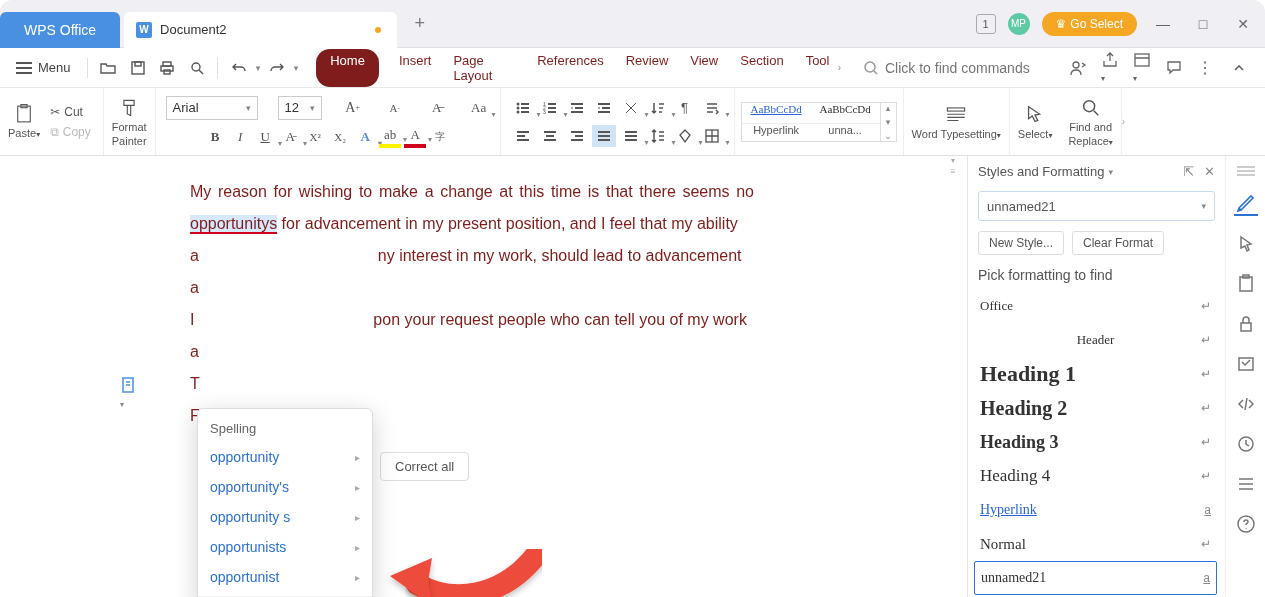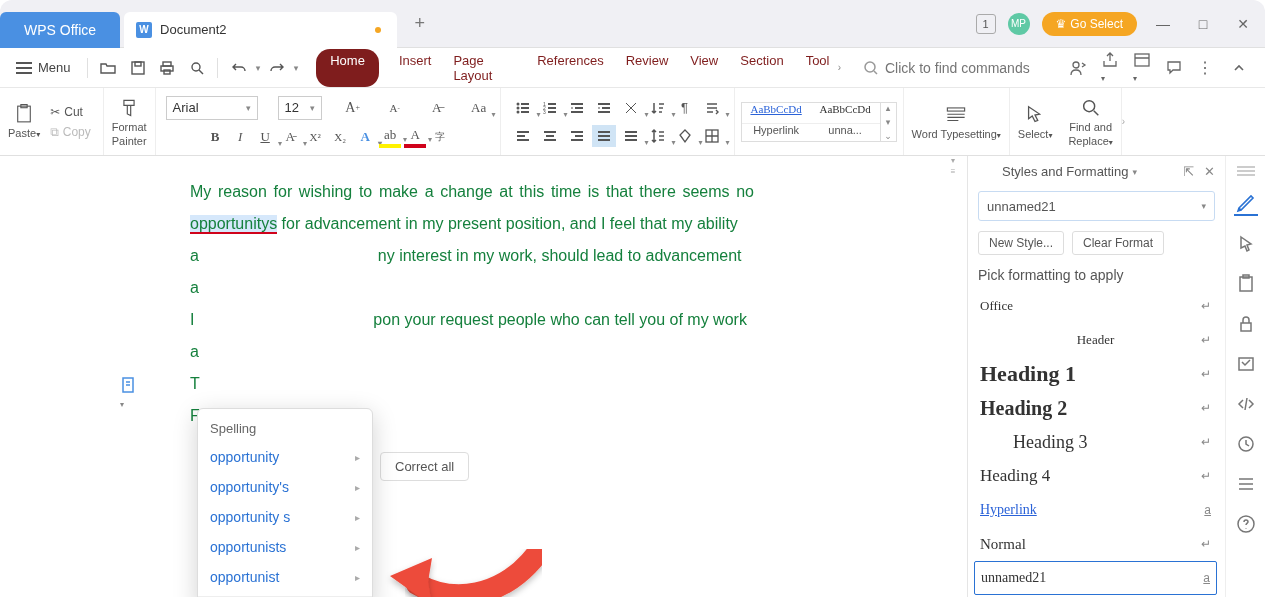--- a/index.html
+++ b/index.html
@@ -57,52 +57,52 @@
   .styles-box { border:1px solid #ddd; display:flex; flex-direction:column; width:140px; }
   .style-prev { display:flex; height:20px; }
   .style-prev span { flex:1; text-align:center; font-size:11px; font-family:"Times New Roman",serif; }
   .style-lbl { display:flex; height:18px; font-size:11px; color:#555; border-top:1px solid #eee; }
   .style-lbl span { flex:1; text-align:center; overflow:hidden; white-space:nowrap; padding:0 2px; }
   .style-arrows { display:flex;flex-direction:column;justify-content:space-between;border:1px solid #ddd;border-left:none;height:40px;width:16px;font-size:9px;color:#888;align-items:center; }
   
   
   .workspace { display:flex; height: calc(597px - 48px - 40px - 68px); position:relative; }
   .canvas-wrap { flex:1; background:#fff; position:relative; overflow:hidden; }
-  .page { position:absolute; left:72px; top:0; width:800px; background:#fff; padding: 20px 118px 40px 118px; font-family:Arial,sans-serif; font-size:16px; color:#15803d; line-height:2; text-align:justify; }
+  .page { position:absolute; left:72px; top:0; width:800px; background:#fff; padding: 20px 118px 40px 118px; font-family:Arial,sans-serif; font-size:16px; color:#7f1d1d; line-height:2; text-align:justify; }
   .page .misspell { border-bottom: 2px solid #d0021b; background:#d6e8fb; }
   .gutter-icon { position:absolute; left:120px; top:220px; color:#4a90e2; font-size:14px; }
   .mini-handles { position:absolute; left:948px; top:0; width:10px; height:20px; display:flex; flex-direction:column; align-items:center; gap:2px; color:#aaa; font-size:8px; }
   
   
   .ctx { position:absolute; left:197px; top:252px; width:176px; background:#fff; border:1px solid #ddd; border-radius:6px; box-shadow:0 6px 24px rgba(0,0,0,.18); padding:6px 0; z-index:10; }
   .ctx-hdr { padding:6px 12px; color:#666; font-size:13px; }
   .ctx-item { padding:7px 12px; display:flex; align-items:center; justify-content:space-between; color:#2a72d4; font-size:14px; cursor:pointer; }
   .ctx-item .sub { color:#aaa; font-size:10px; }
   .ctx-sep { height:1px; background:#eee; margin:4px 0; }
   .correct-all { position:absolute; left:380px; top:296px; border:1px solid #ddd; background:#fff; padding:6px 14px; border-radius:4px; color:#555; font-size:13px; z-index:5; }
   
   
   .arrow-ann { position:absolute; left:382px; top:388px; width:160px; height:78px; z-index:8; pointer-events:none; }
   
   
   .panel { width:258px; border-left:1px solid #e5e5e5; background:#fff; display:flex; flex-direction:column; }
   .panel-hdr { display:flex; align-items:center; justify-content:space-between; padding:8px 10px; color:#555; }
-  .panel-hdr .t { display:flex; align-items:center; gap:4px;margin-left:24px; }
+  .panel-hdr .t { display:flex; align-items:center; gap:4px; }
   .style-sel { margin:4px 10px; border:1px solid #c7dbf2; background:#fff; height:30px; display:flex; align-items:center; justify-content:space-between; padding:0 8px; color:#555; border-radius:3px; }
   .panel-btns { display:flex; gap:8px; padding:6px 10px; }
   .pbtn { border:1px solid #ddd; padding:4px 10px; border-radius:3px; font-size:12px; color:#555; background:#fff; }
   .pick-lbl { padding:6px 10px; color:#555; font-size:14px; }
   .style-list { flex:1; overflow:auto; padding:0 8px 0 6px; }
   .srow { display:flex; align-items:center; justify-content:space-between; height:34px; padding:0 6px; border-bottom:0; }
   .srow .nm { font-family:"Times New Roman",serif; }
   .srow .ret { color:#888; font-size:12px; }
   .srow.selected { border:1px solid #2a72d4; border-radius:2px; }
   .h1 { font-size:22px; font-weight:bold; }
   .h2 { font-size:20px; font-weight:bold; }
-  .h3 { font-size:18px; font-weight:normal;margin-left:33px; }
+  .h3 { font-size:18px; font-weight:bold; }
   .h4 { font-size:17px; font-weight:normal; }
   .hyper { color:#2a62d8; text-decoration:underline; font-size:14px; }
   .sidebar-rail { width:40px; border-left:1px solid #eee; display:flex; flex-direction:column; align-items:center; gap:16px; padding-top:10px; color:#777; }
   .rail-ico { width:24px; height:24px; display:flex; align-items:center; justify-content:center; }
   .rail-ico.active { color:#2a72d4; border-bottom:2px solid #2a72d4; }
 
   svg { display:block; }
 </style>
 </head>
 <body>
@@ -523,21 +523,21 @@
       </div>
     </div>
     <div class="style-sel">
         <span>unnamed21</span>
         <span style="font-size:9px;color:#888">▾</span>
       </div>
     <div class="panel-btns">
       <div class="pbtn">New Style...</div>
       <div class="pbtn">Clear Format</div>
     </div>
-    <div class="pick-lbl">Pick formatting to apply</div>
+    <div class="pick-lbl">Pick formatting to find</div>
     <div class="style-list">
       <div class="srow">
           <span class="nm" style="font-size:13px">Office</span>
           <span class="ret">↵</span>
         </div>
       <div class="srow" style="justify-content:center;position:relative">
           <span class="nm" style="font-size:13px">Header</span>
           <span class="ret" style="position:absolute;right:6px">↵</span>
         </div>
       <div class="srow">

